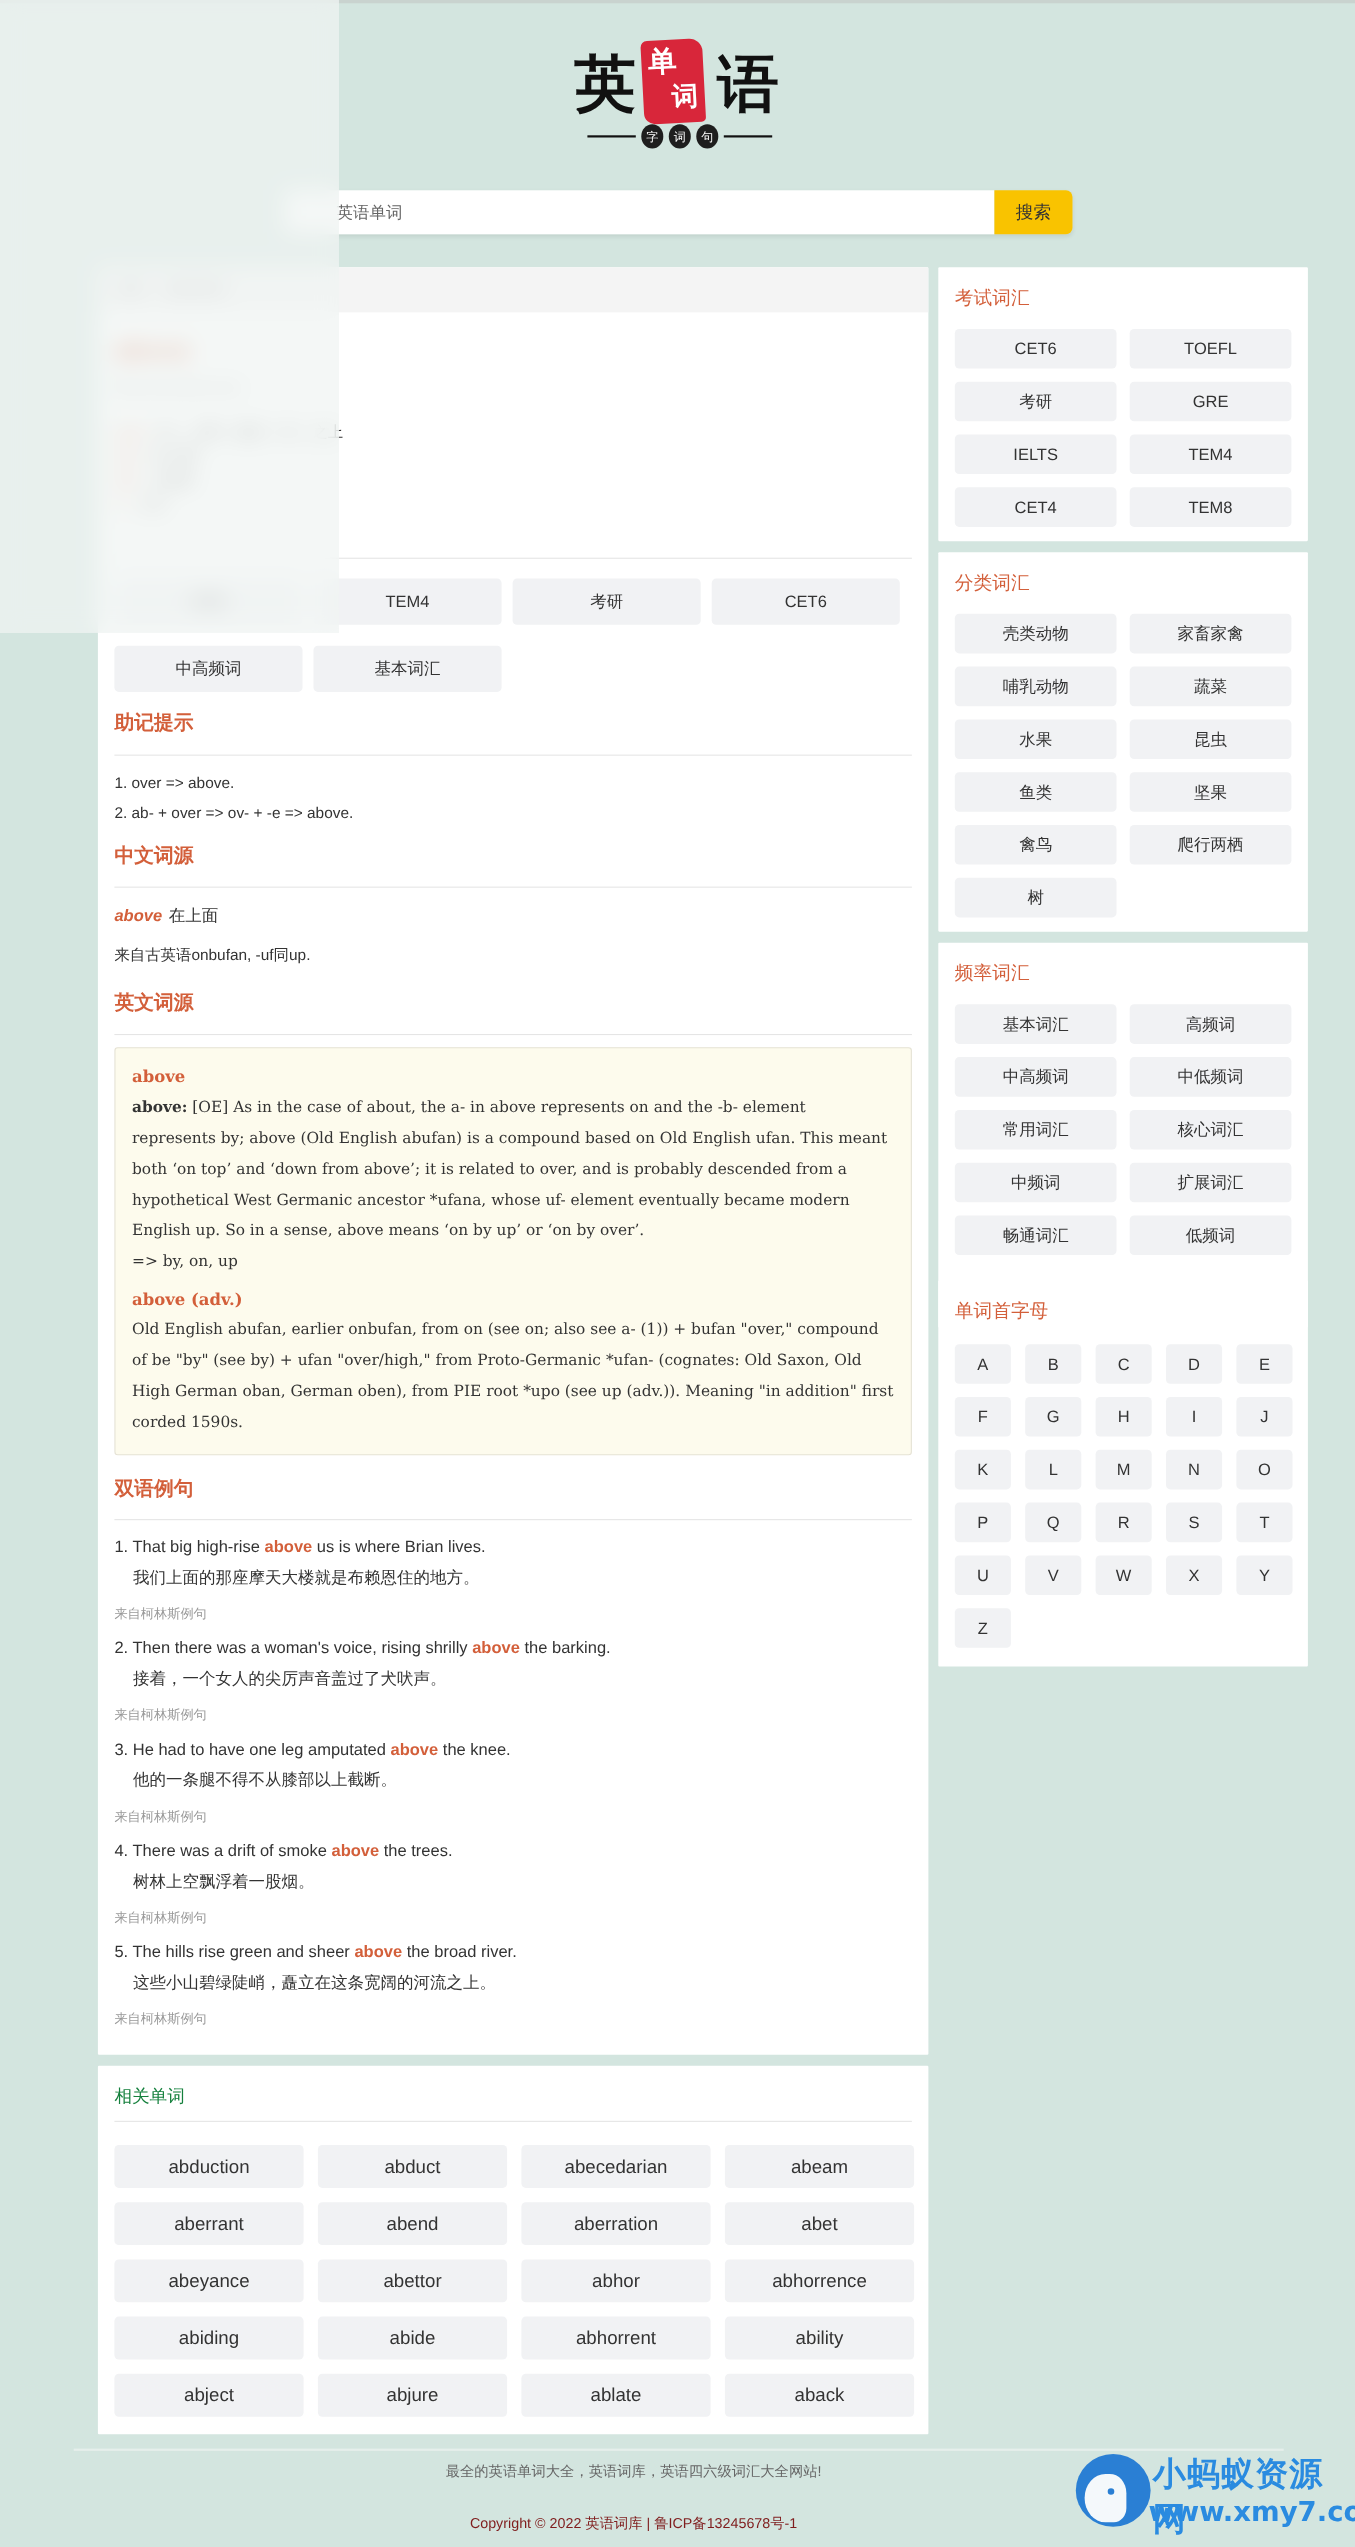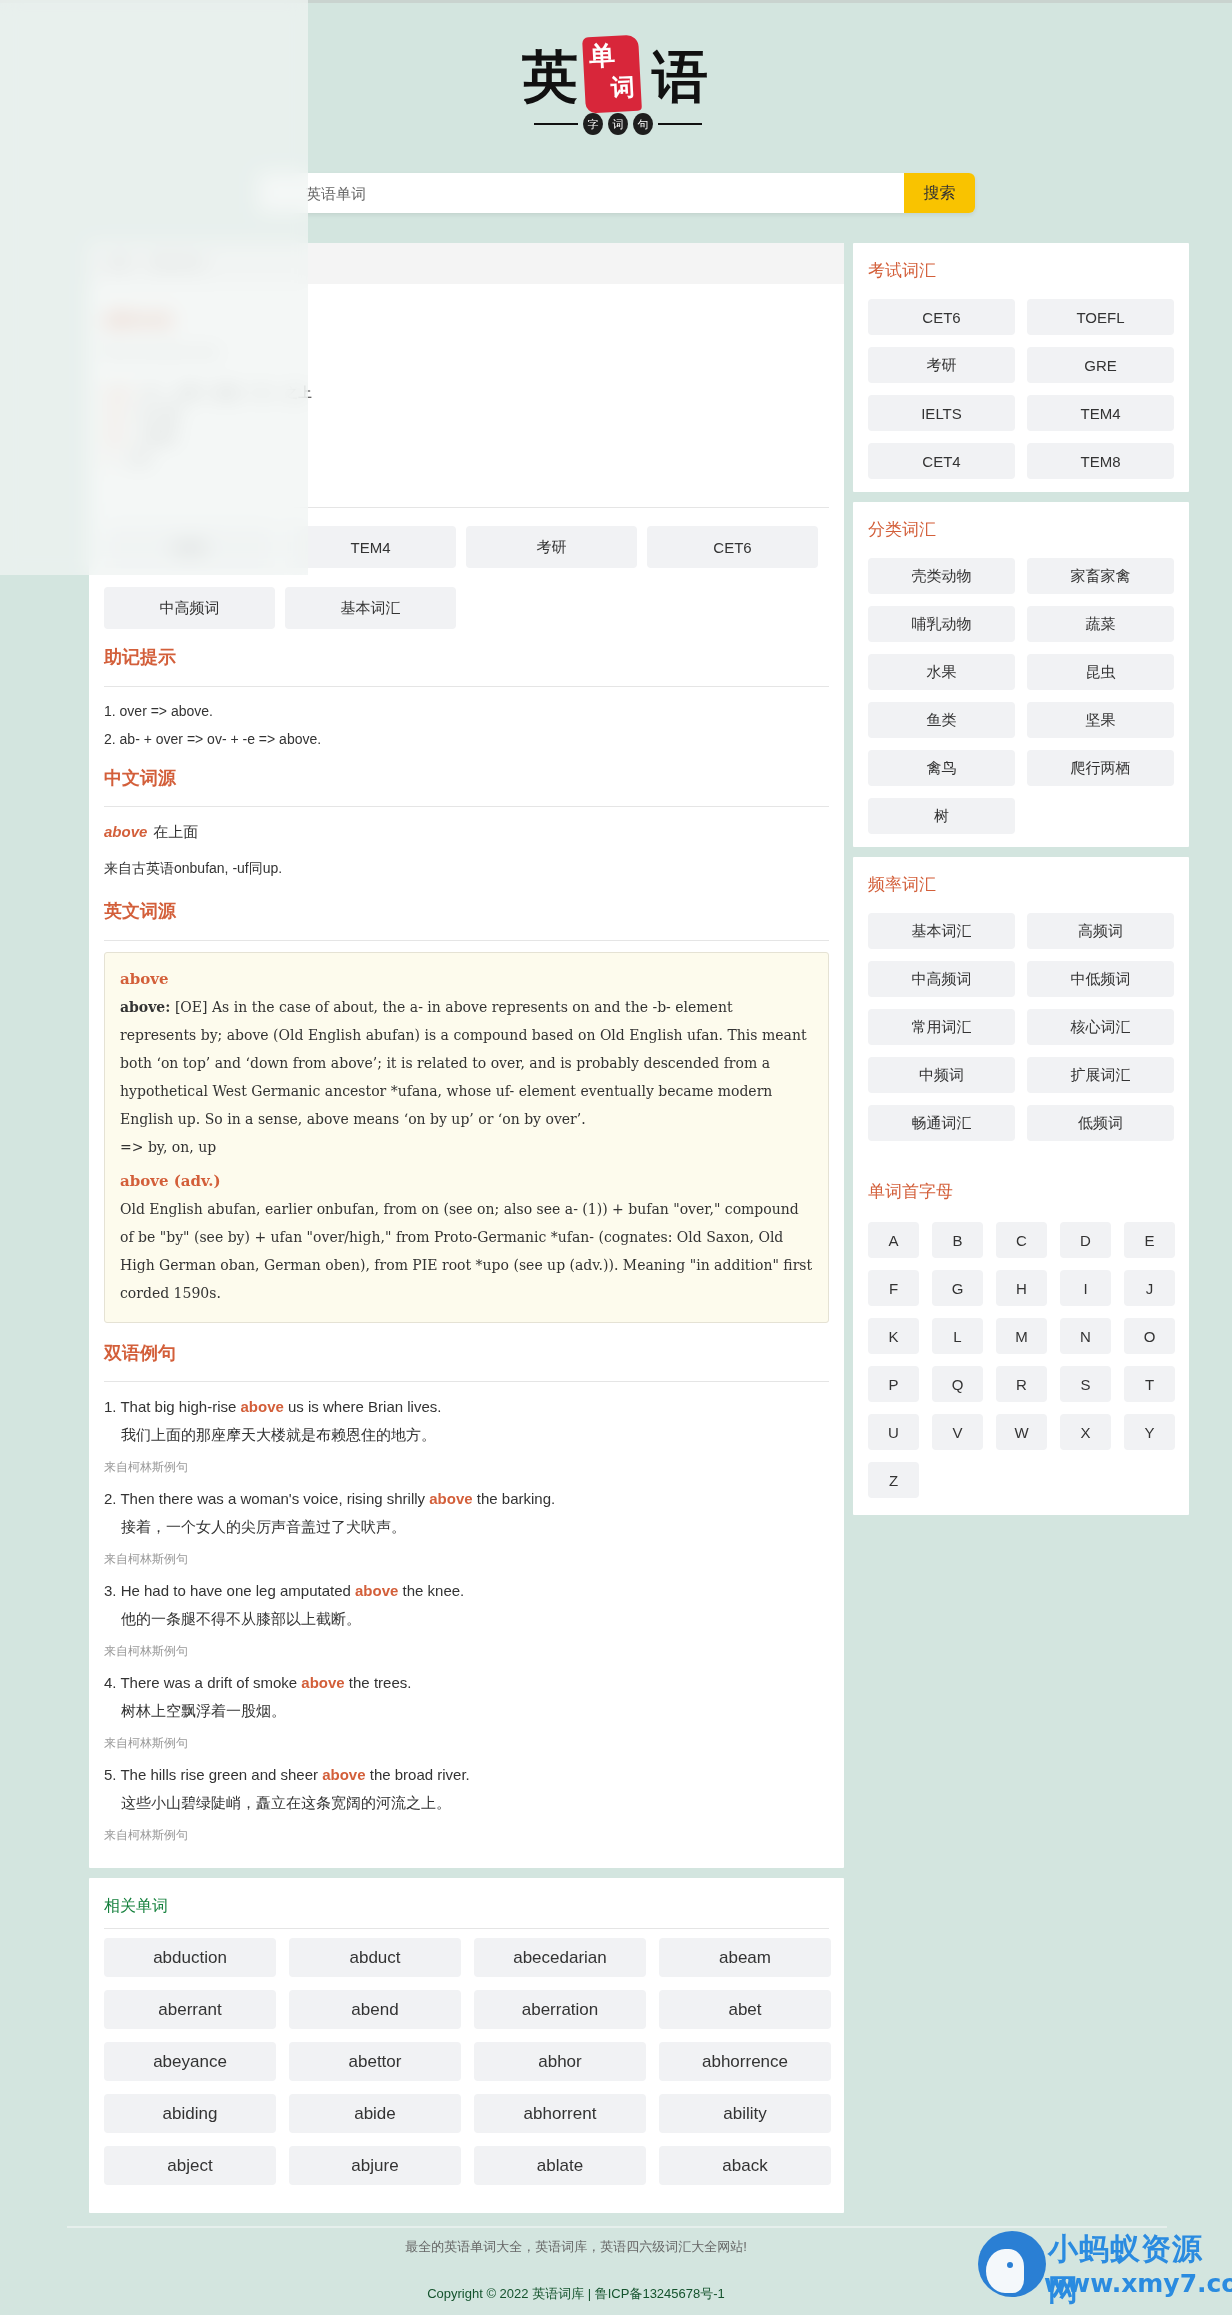--- a/index.html
+++ b/index.html
@@ -59,34 +59,34 @@
 
   .ex { font-size:15px; line-height:28px; }
   .ex .en b { color:#d35f3a; }
   .ex .cn { padding-left:17px; }
   .ex .src { text-align:left; font-size:12px; color:#999; margin-top:18px; }
 
   
   .related { left:67px; top:1878px; width:755px; height:335px; }
   .related .title { position:absolute; left:15px; top:18px; font-size:16px; color:#15803d; }
   .related .divider { position:absolute; left:15px; top:50px; width:725px; }
-  .related .grid { position:absolute; left:15px; top:60px; width:725px; display:grid; grid-template-columns:repeat(4, 172px); column-gap:12px; row-gap:12px;gap:13px; }
+  .related .grid { position:absolute; left:15px; top:72px; width:725px; display:grid; grid-template-columns:repeat(4, 172px); column-gap:12px; row-gap:12px;gap:13px; }
   .related .grid .tag { width:172px; height:39px; font-size:17px; }
 
   
   .side .stitle { position:absolute; left:15px; top:16px; font-size:17px; color:#d35f3a; }
   .side .grid2 { position:absolute; left:15px; top:56px; display:grid; grid-template-columns:147px 147px; column-gap:12px; row-gap:12px; }
   .side .grid2 .tag { width:147px; height:36px; font-size:15px; }
   .side .grid5 { position:absolute; left:15px; top:58px; display:grid; grid-template-columns:repeat(5, 51px); column-gap:13px; row-gap:12px; }
   .side .grid5 .tag { width:51px; height:36px; font-size:15px; }
 
   
   .foot-div { position:absolute; left:67px; top:2226px; width:1100px; height:2px; background:#e6efec; }
   .foot1 { position:absolute; left:0; width:1232px; top:2238px; text-align:center; font-size:13px; color:#666; padding-left:0; }
-  .foot2 { position:absolute; left:0; width:1232px; top:2285px; text-align:center; font-size:13px; color:#14532d; }
+  .foot2 { position:absolute; left:0; width:1232px; top:2285px; text-align:center; font-size:13px; color:#7f1d1d; }
   .foot1 span, .foot2 span { position:relative; left:-40px; }
 
   
   .wm { position:absolute; left:978px; top:2229px; width:250px; height:70px; }
   .wm .circle { position:absolute; left:0; top:2px; width:68px; height:66px; border-radius:50%; background:#2a7fd4; overflow:hidden; }
   .wm .circle .ant { position:absolute; left:8px; top:18px; width:38px; height:44px; background:#f4f8fb; border-radius:50% 40% 30% 50%; }
   .wm .circle .eye { position:absolute; left:26px; top:28px; width:12px; height:12px; border-radius:50%; background:#2a7fd4; border:3px solid #f4f8fb; }
   .wm .t1 { position:absolute; left:70px; top:0; font-size:30px; font-weight:bold; color:#2a8be0; letter-spacing:1px; font-family:"DejaVu Sans", sans-serif; }
   .wm .t2 { position:absolute; left:66px; top:40px; font-size:25px; font-weight:bold; color:#2a8be0; font-family:"DejaVu Sans", sans-serif; }
 

